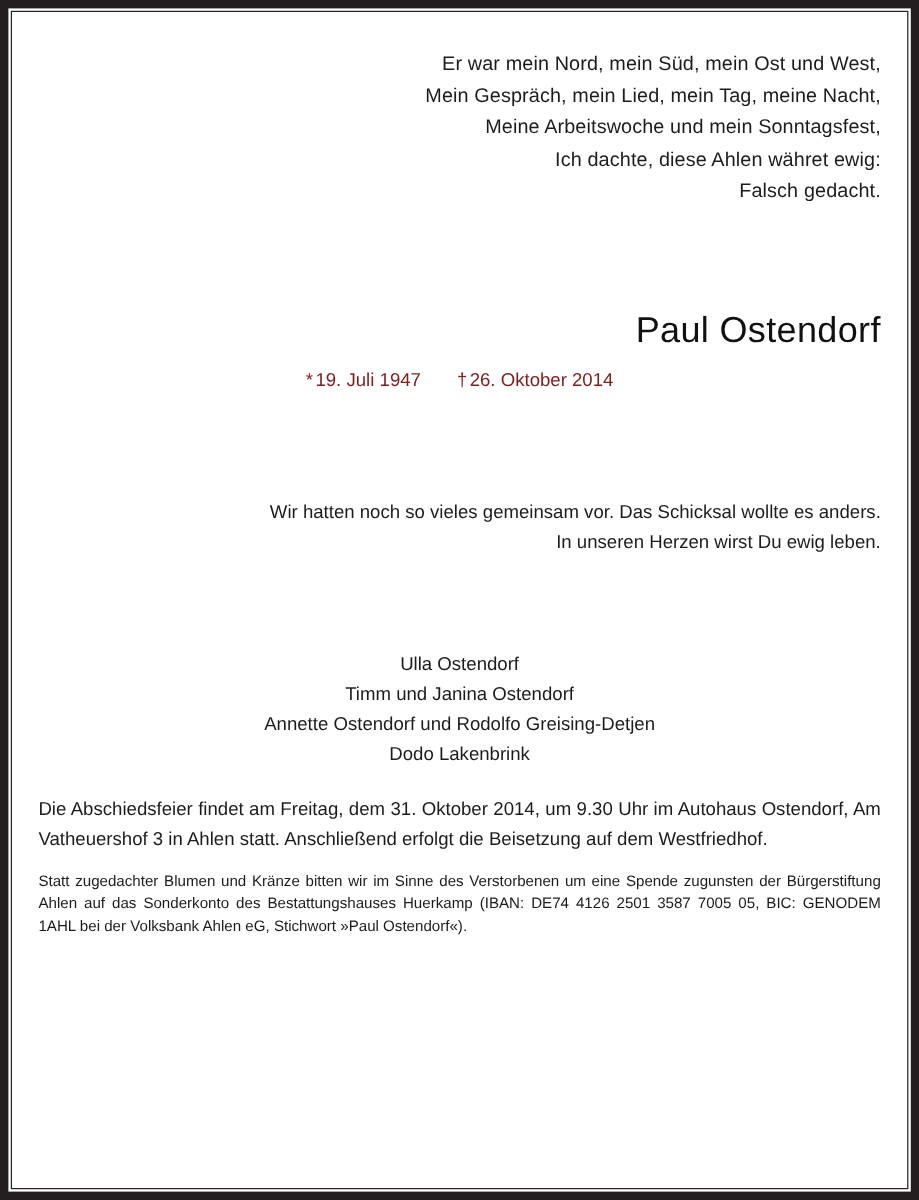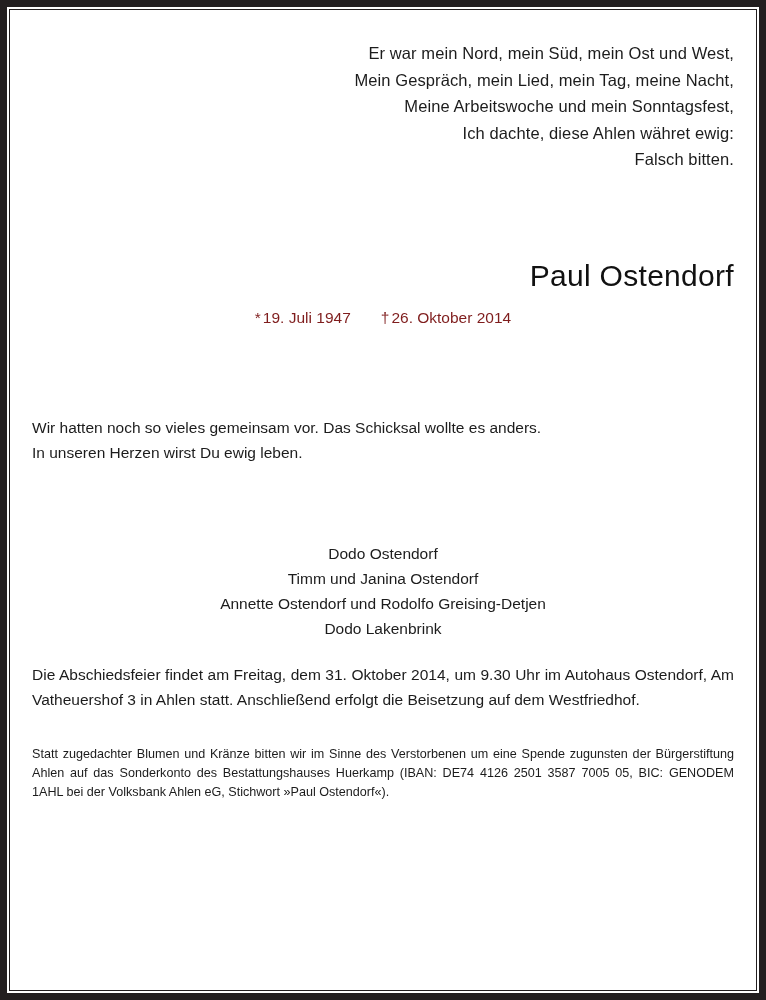--- a/index.html
+++ b/index.html
@@ -74,21 +74,21 @@
   .dates {
     text-align: center;
     font-size: 15.5px;
     margin-top: 16px;
     color: #7f1d1d;
   }
   .dates .birth { margin-right: 30px; }
   .dates .sym { margin-right: 2px; }
 
   .tribute {
-    text-align: left;
+    text-align: right;
     font-size: 15.5px;
     line-height: 25px;
     margin-top: 88px;
     color: #1c1c1c;
   }
   .tribute div { white-space: nowrap; }
 
   .survivors {
     text-align: center;
     font-size: 15.5px;
@@ -109,56 +109,56 @@
     font-size: 15.5px;
     line-height: 25.5px;
     margin-top: 21px;
     text-align: justify;
     color: #1c1c1c;
   }
 
   .donation {
     font-size: 12.6px;
     line-height: 19px;
-    margin-top: 32px;
+    margin-top: 12px;
     text-align: justify;
     color: #1c1c1c;
   }
 </style>
 </head>
 <body>
 
 <div class="notice">
 
   <div class="frame-outer"></div>
   <div class="frame-inner"></div>
 
   <div class="content">
 
     <div class="poem">
       <div>Er war mein Nord, mein Süd, mein Ost und West,</div>
       <div>Mein Gespräch, mein Lied, mein Tag, meine Nacht,</div>
       <div>Meine Arbeitswoche und mein Sonntagsfest,</div>
       <div>Ich dachte, diese Ahlen währet ewig:</div>
-      <div>Falsch bitten.</div>
+      <div>Falsch gedacht.</div>
     </div>
 
     <div class="deceased-name">Paul Ostendorf</div>
 
     <div class="dates">
       <span class="birth"><span class="sym">*</span><span>19. Juli 1947</span></span><span class="death"><span class="sym">†</span><span>26. Oktober 2014</span></span>
     </div>
 
     <div class="tribute">
       <div>Wir hatten noch so vieles gemeinsam vor. Das Schicksal wollte es anders.</div>
       <div>In unseren Herzen wirst Du ewig leben.</div>
     </div>
 
     <div class="survivors">
-      <div>Dodo Ostendorf</div>
+      <div>Ulla Ostendorf</div>
       <div>Timm und Janina Ostendorf</div>
       <div>Annette Ostendorf und Rodolfo Greising-Detjen</div>
       <div>Dodo Lakenbrink</div>
     </div>
 
 
     <div class="ceremony">Die Abschiedsfeier findet am Freitag, dem 31. Oktober 2014, um 9.30 Uhr im Autohaus Ostendorf, Am Vatheuershof 3 in Ahlen statt. Anschließend erfolgt die Beisetzung auf dem Westfriedhof.</div>
 
     <div class="donation">Statt zugedachter Blumen und Kränze bitten wir im Sinne des Verstorbenen um eine Spende zugunsten der Bürgerstiftung Ahlen auf das Sonderkonto des Bestattungshauses Huerkamp (IBAN: DE74 4126 2501 3587 7005 05, BIC: GENODEM 1AHL bei der Volksbank Ahlen eG, Stichwort »Paul Ostendorf«).</div>
 

